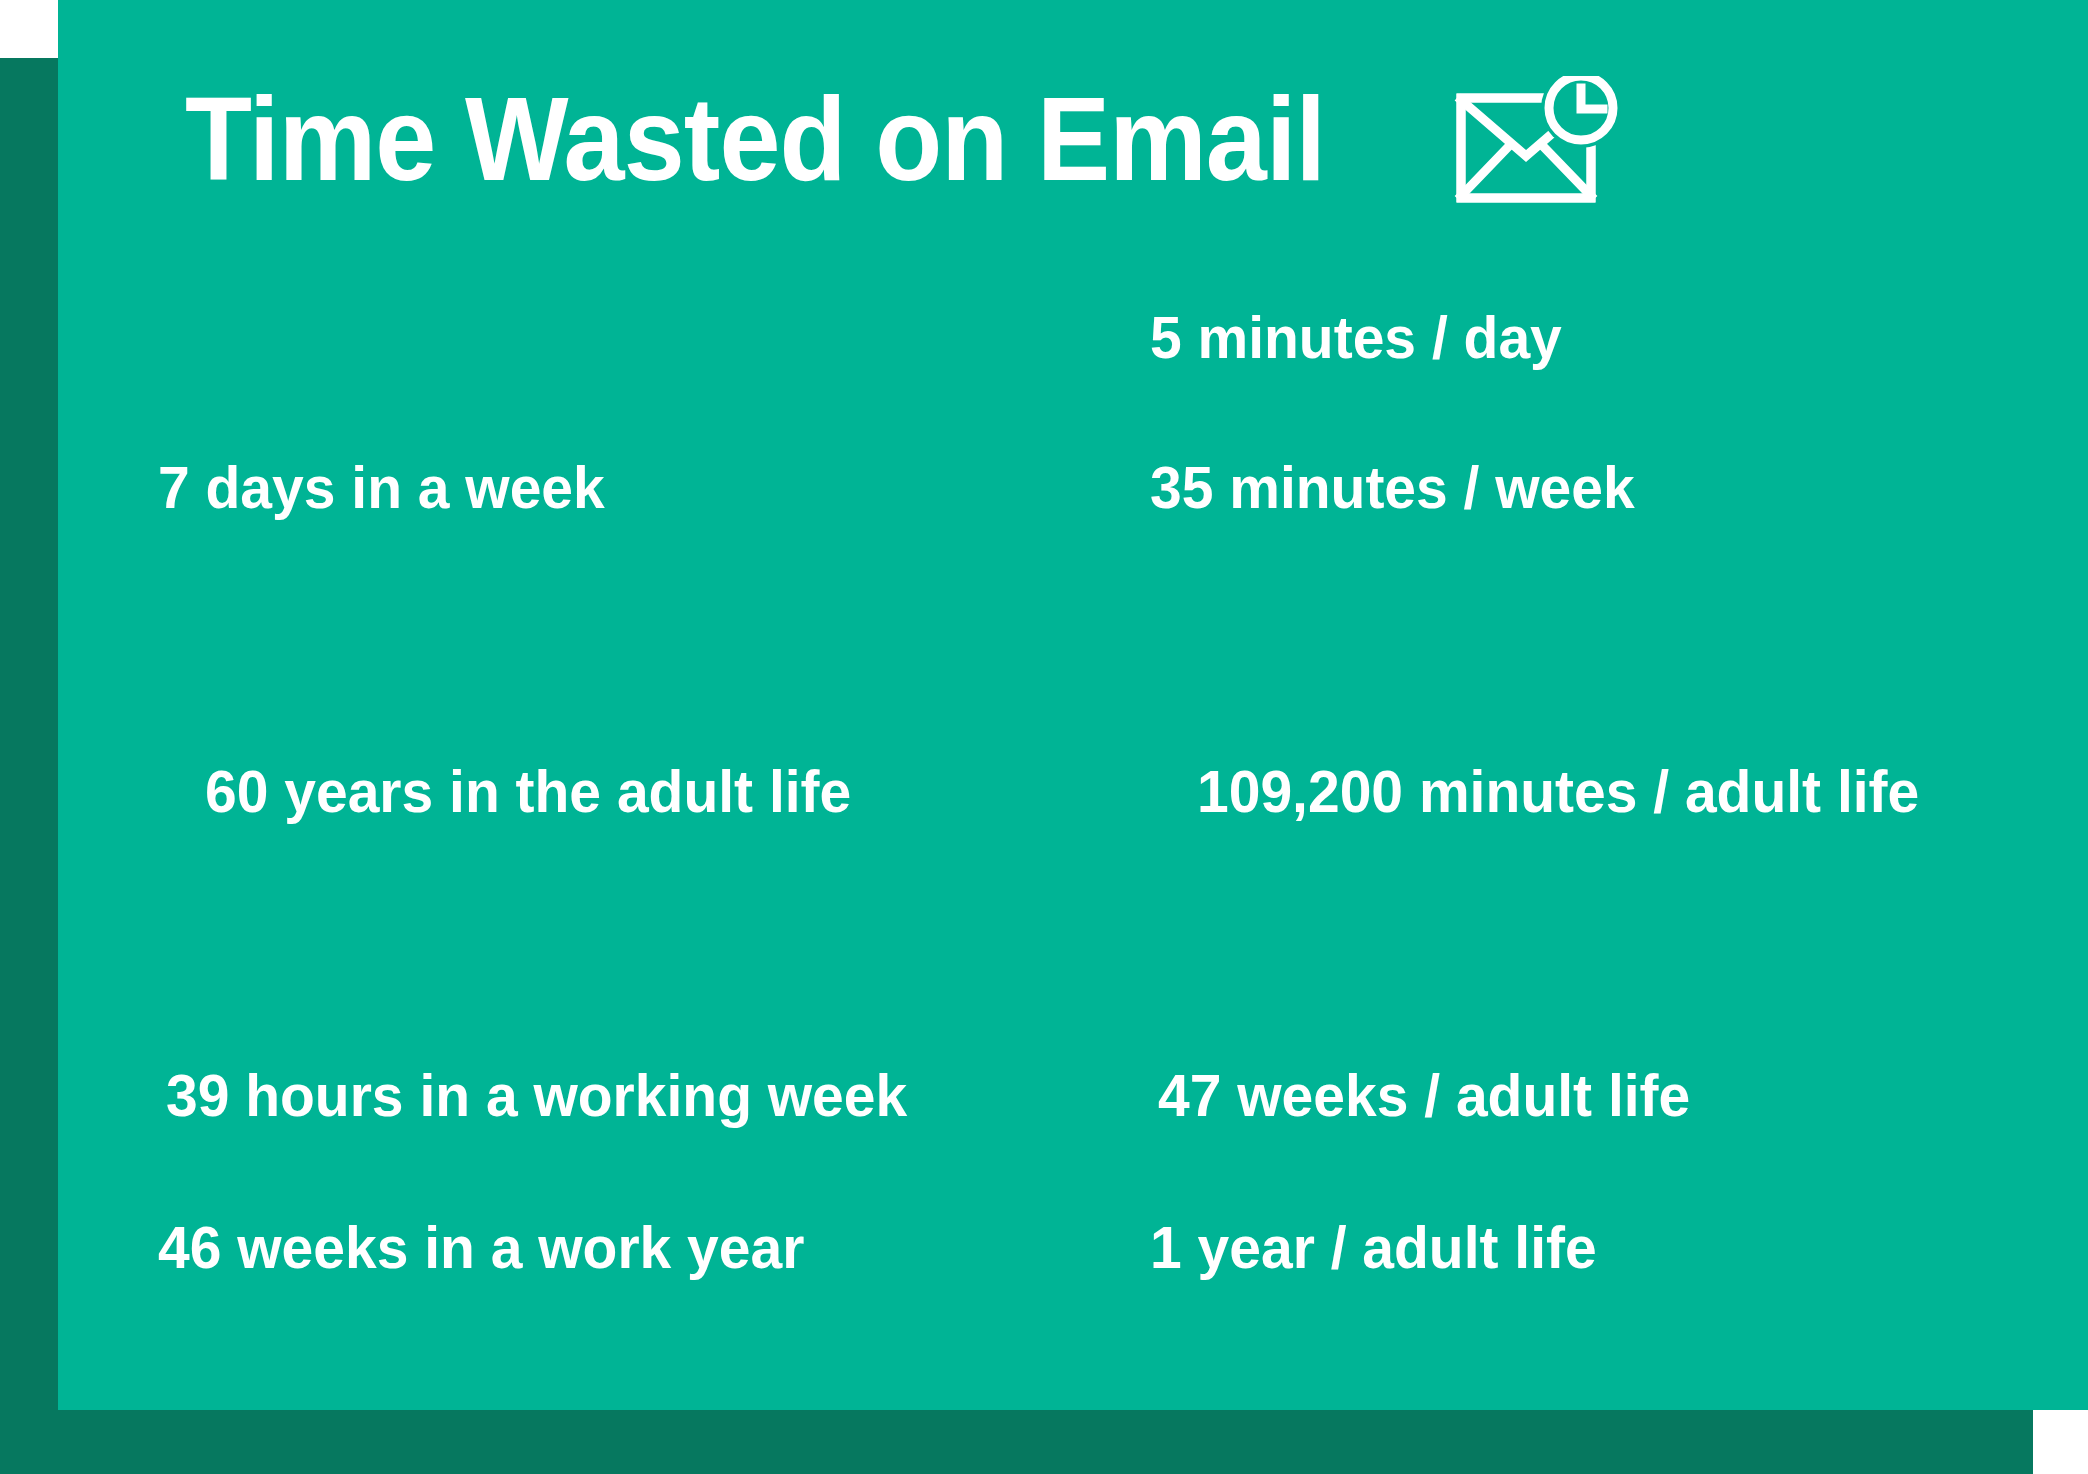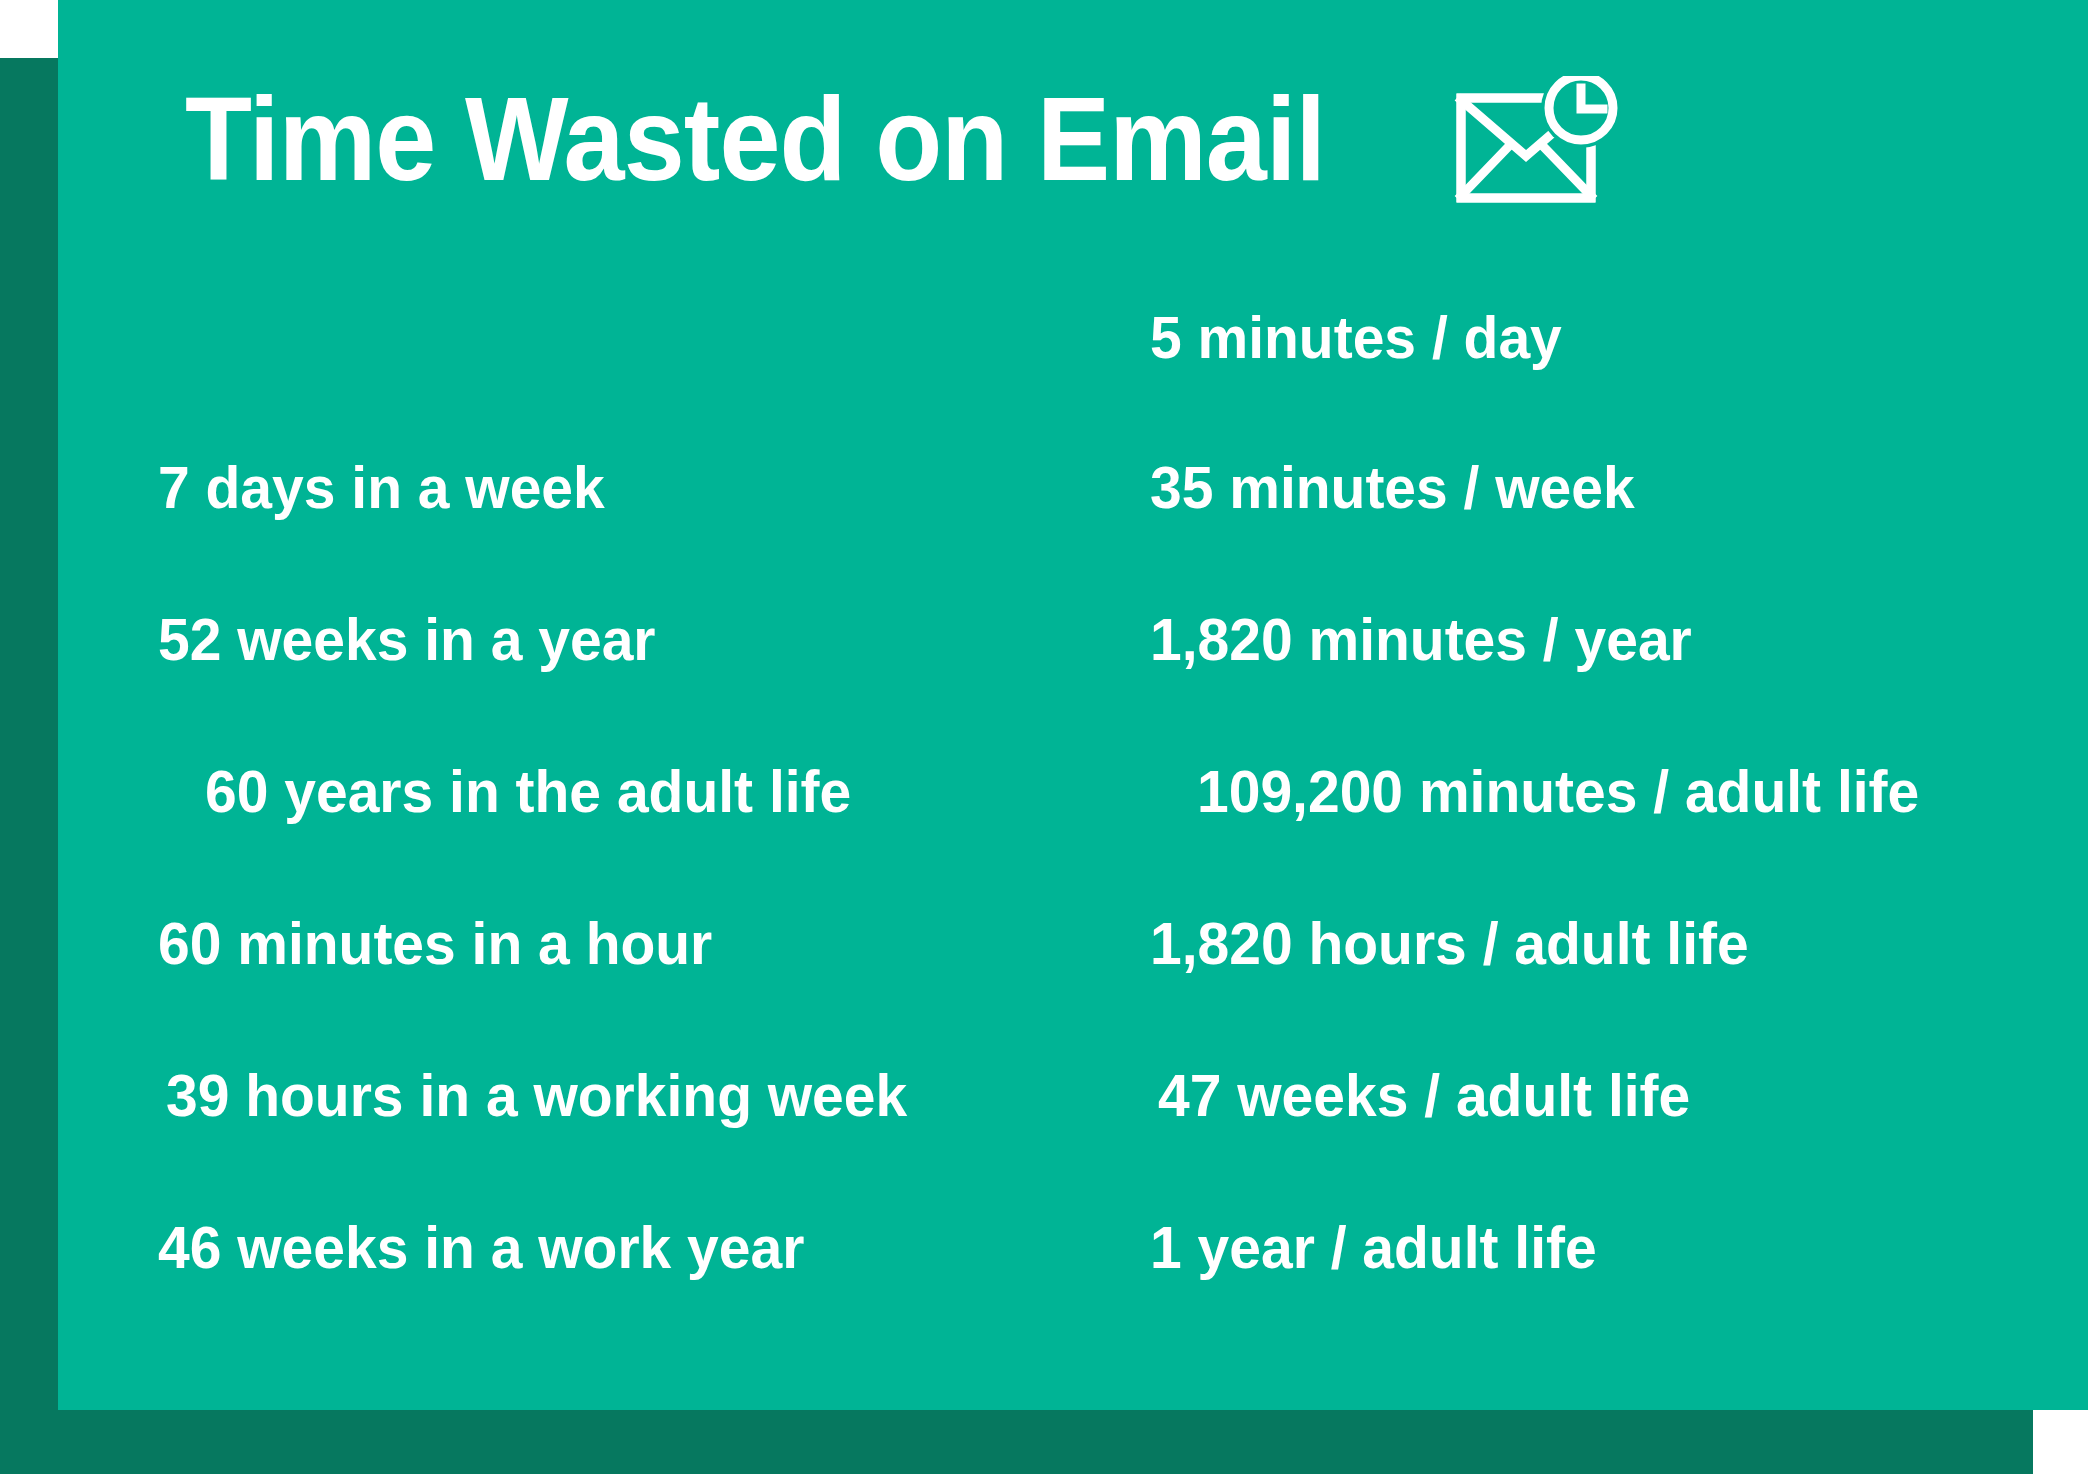--- a/index.html
+++ b/index.html
@@ -153,34 +153,26 @@
       <div class="row r0">
         <span class="cell left"></span>
         <span class="cell right">5 minutes / day</span>
       </div>
 
       <div class="row r1">
         <span class="cell left">7 days in a week</span>
         <span class="cell right">35 minutes / week</span>
       </div>
 
-      <div class="row r2">
-        <span class="cell left">52 weeks in a year</span>
-        <span class="cell right">1,820 minutes / year</span>
-      </div>
 
       <div class="row r3">
         <span class="cell left">60 years in the adult life</span>
         <span class="cell right">109,200 minutes / adult life</span>
       </div>
 
-      <div class="row r4">
-        <span class="cell left">60 minutes in a hour</span>
-        <span class="cell right">1,820 hours / adult life</span>
-      </div>
 
       <div class="row r5">
         <span class="cell left">39 hours in a working week</span>
         <span class="cell right">47 weeks / adult life</span>
       </div>
 
       <div class="row r6">
         <span class="cell left">46 weeks in a work year</span>
         <span class="cell right">1 year / adult life</span>
       </div>

